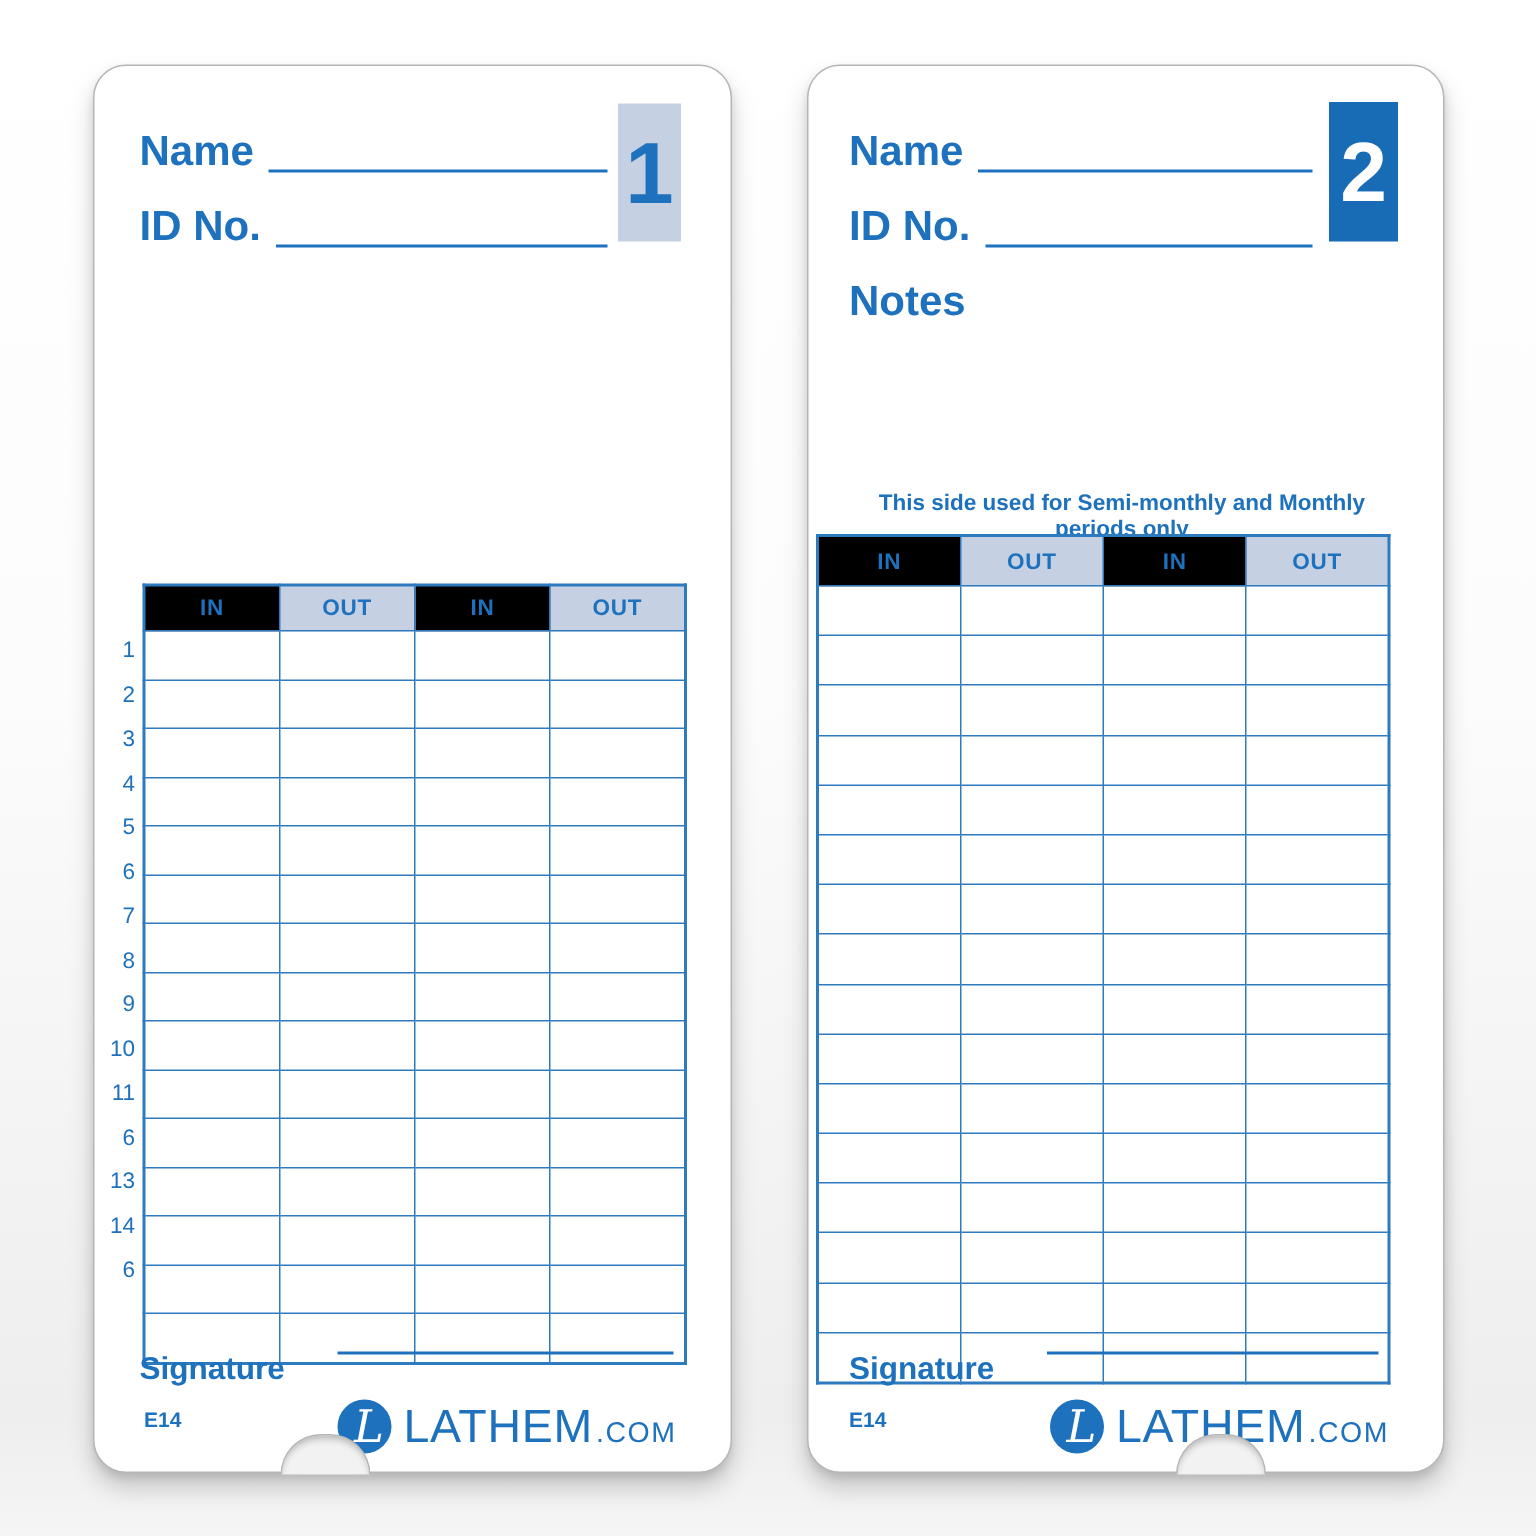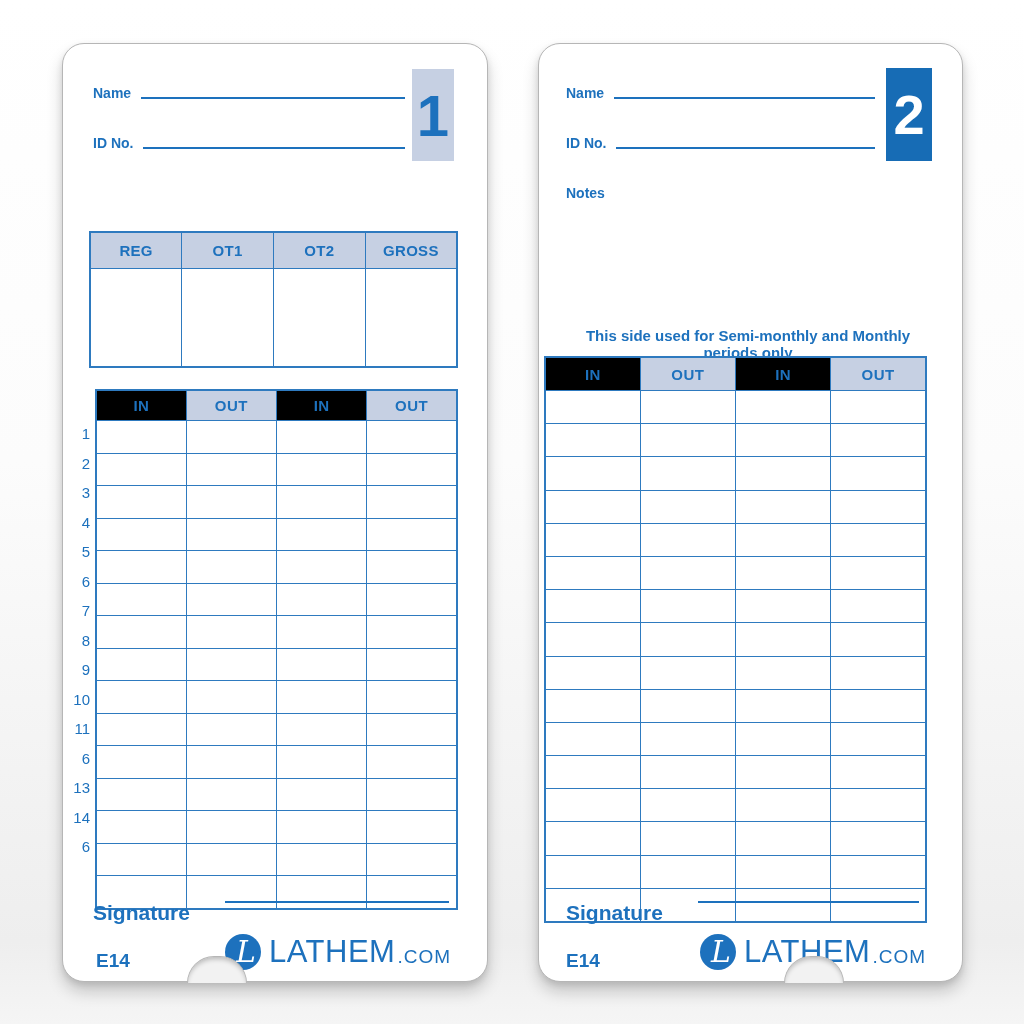--- a/index.html
+++ b/index.html
@@ -18,21 +18,21 @@
   .card{
     position:absolute;background:#ffffff;border:1.5px solid var(--cardborder);
     border-radius:22px;
     box-shadow:0 10px 16px rgba(0,0,0,0.18), 0 3px 6px rgba(0,0,0,0.10);
     box-sizing:border-box;
   }
   #card1{left:62px;top:43px;width:426px;height:939px;}
   #card2{left:538px;top:43px;width:425px;height:939px;}
 
   .field{position:absolute;display:flex;align-items:flex-end;color:var(--blue);
-         font-size:14px;font-weight:bold;line-height:1.1;}
+         font-size:28px;font-weight:bold;line-height:1.1;}
   .field .line{flex:1;border-bottom:2.5px solid var(--blue);margin-left:10px;margin-bottom:2px;}
 
   #card1 .f-name{top:42px;left:30px;right:82px;}
   #card1 .f-id  {top:92px;left:30px;right:82px;}
   #card1 .f-third{top:142px;left:30px;right:28px;}
   #card2 .f-name{top:42px;left:27px;right:87px;}
   #card2 .f-id  {top:92px;left:27px;right:87px;}
   #card2 .f-third{top:142px;left:27px;right:65px;}
 
   .badge{position:absolute;display:flex;align-items:center;justify-content:center;
@@ -74,21 +74,21 @@
 
   .sig{position:absolute;display:flex;align-items:flex-start;color:var(--blue);
        font-size:21px;font-weight:bold;line-height:1.1;gap:23px;}
   .sig .line{flex:1;border-bottom:2.5px solid var(--blue);margin-left:12px;margin-bottom:2px;}
   #card1 .sig{top:857px;left:30px;right:38px;}
   #card2 .sig{top:857px;left:27px;right:43px;}
 
   .footer{position:absolute;display:flex;align-items:center;}
   #card1 .footer{top:888px;left:33px;right:36px;}
   #card2 .footer{top:888px;left:27px;right:36px;}
-  .e14{font-size:19px;font-weight:bold;color:var(--blue);align-self:flex-start;margin-top:18px;}
+  .e14{font-size:14px;font-weight:bold;color:var(--blue);align-self:flex-start;margin-top:6px;}
   .logo{margin-left:auto;display:flex;align-items:center;}
   .logo svg{display:block;}
   .brand{font-size:31px;color:var(--blue);letter-spacing:0.5px;margin-left:7px;}
   .tld{font-size:19px;color:var(--blue);letter-spacing:1px;margin-left:2px;
        align-self:flex-end;padding-bottom:3px;}
 
   .notch{position:absolute;bottom:-2px;width:58px;height:26px;
          background:#f2f2f2;border:1.5px solid var(--cardborder);border-bottom:none;
          border-radius:29px 29px 0 0;
          box-shadow:inset 0 4px 5px -2px rgba(0,0,0,0.25);}
@@ -103,40 +103,20 @@
 
   <div class="field f-name">
     <span>Name</span>
     <span class="line"></span>
   </div>
   <div class="field f-id">
     <span>ID No.</span>
     <span class="line"></span>
   </div>
 
-  <div class="summary">
-    <table class="summary-t">
-      <thead>
-        <tr>
-          <th class="shaded">REG</th>
-          <th class="shaded">OT1</th>
-          <th class="shaded">OT2</th>
-          <th class="shaded">GROSS</th>
-        </tr>
-      </thead>
-      <tbody>
-        <tr>
-          <td></td>
-          <td></td>
-          <td></td>
-          <td></td>
-        </tr>
-      </tbody>
-    </table>
-  </div>
 
   <div class="time-wrap">
     <div class="nums">
         <div class="num">1</div>
         <div class="num">2</div>
         <div class="num">3</div>
         <div class="num">4</div>
         <div class="num">5</div>
         <div class="num">6</div>
         <div class="num">7</div>

